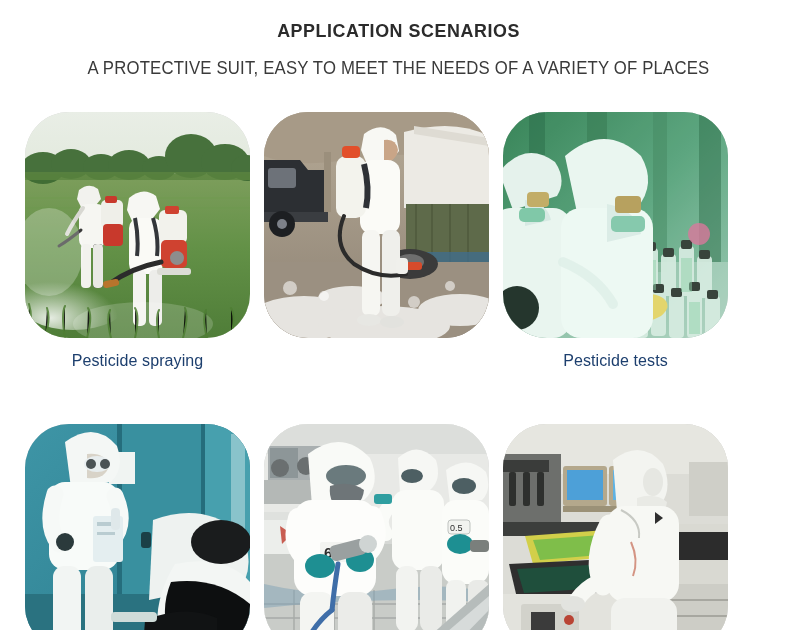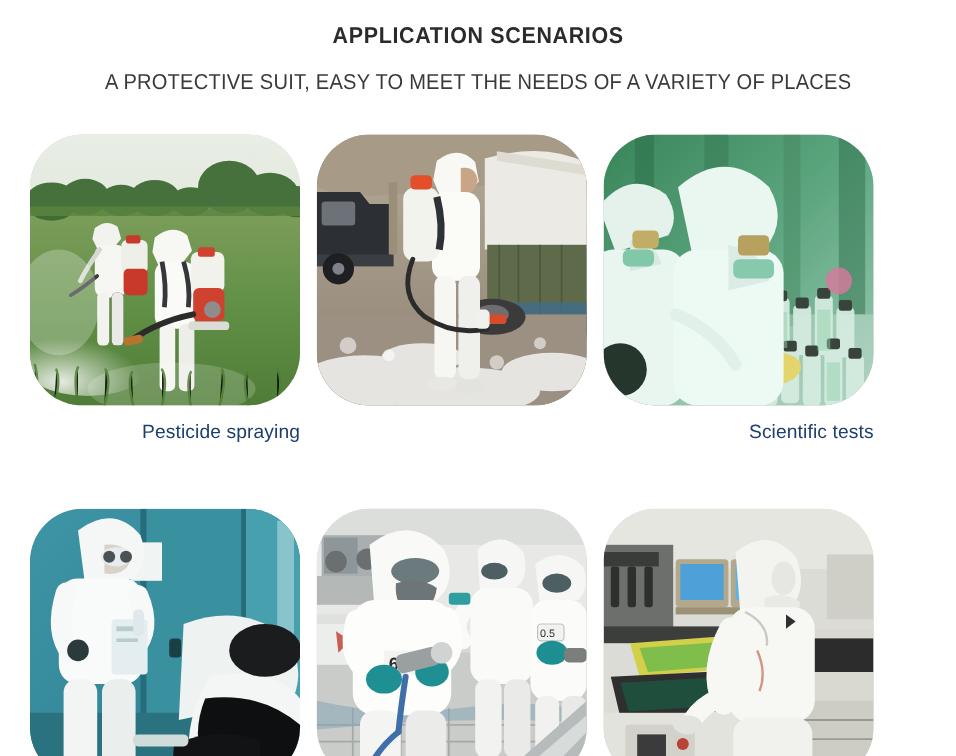--- a/index.html
+++ b/index.html
@@ -39,21 +39,21 @@
     width:225px;height:226px;
     border-radius:44px;
     overflow:hidden;
     position:relative;
     background:#cfcfcf;
   }
   .photo svg{display:block;width:225px;height:226px;}
 
   .caption{
     margin-top:14px;
-    text-align:right;
+    text-align:center;
     font-size:16px;
     color:#1d3f6e;
     letter-spacing:.1px;
   }
   .cap-hidden{visibility:hidden;}
 </style>
 </head>
 <body>
 
 <div class="page">
@@ -294,21 +294,21 @@
               <path d="M62 44 q40 -34 76 0 q16 28 -4 52 l-58 14 z" fill="#f7fbfa"></path>
               <rect x="58" y="96" width="92" height="130" rx="20" fill="#fbfefd"></rect>
               <path d="M104 92 q30 6 34 30 l-34 8 z" fill="#e6efee"></path>
               <rect x="112" y="84" width="26" height="17" rx="4" fill="#bd9a55"></rect>
               <rect x="108" y="104" width="34" height="16" rx="5" fill="#86c8ad"></rect>
               <path d="M60 150 q34 14 50 42" stroke="#eaf2f0" stroke-width="10" fill="none" stroke-linecap="round" opacity=".8"></path>
             </g>
             <rect width="225" height="226" fill="#8fd6b0" opacity=".12"></rect>
           </svg>
         </div>
-        <div class="caption">Scientific tests</div>
+        <div class="caption">Pesticide tests</div>
       </div>
 
     </div>
 
     <div class="row row2">
 
       <div class="cell">
         <div class="photo">
           <svg viewBox="0 0 225 226" preserveAspectRatio="xMidYMid slice">
             <defs>

